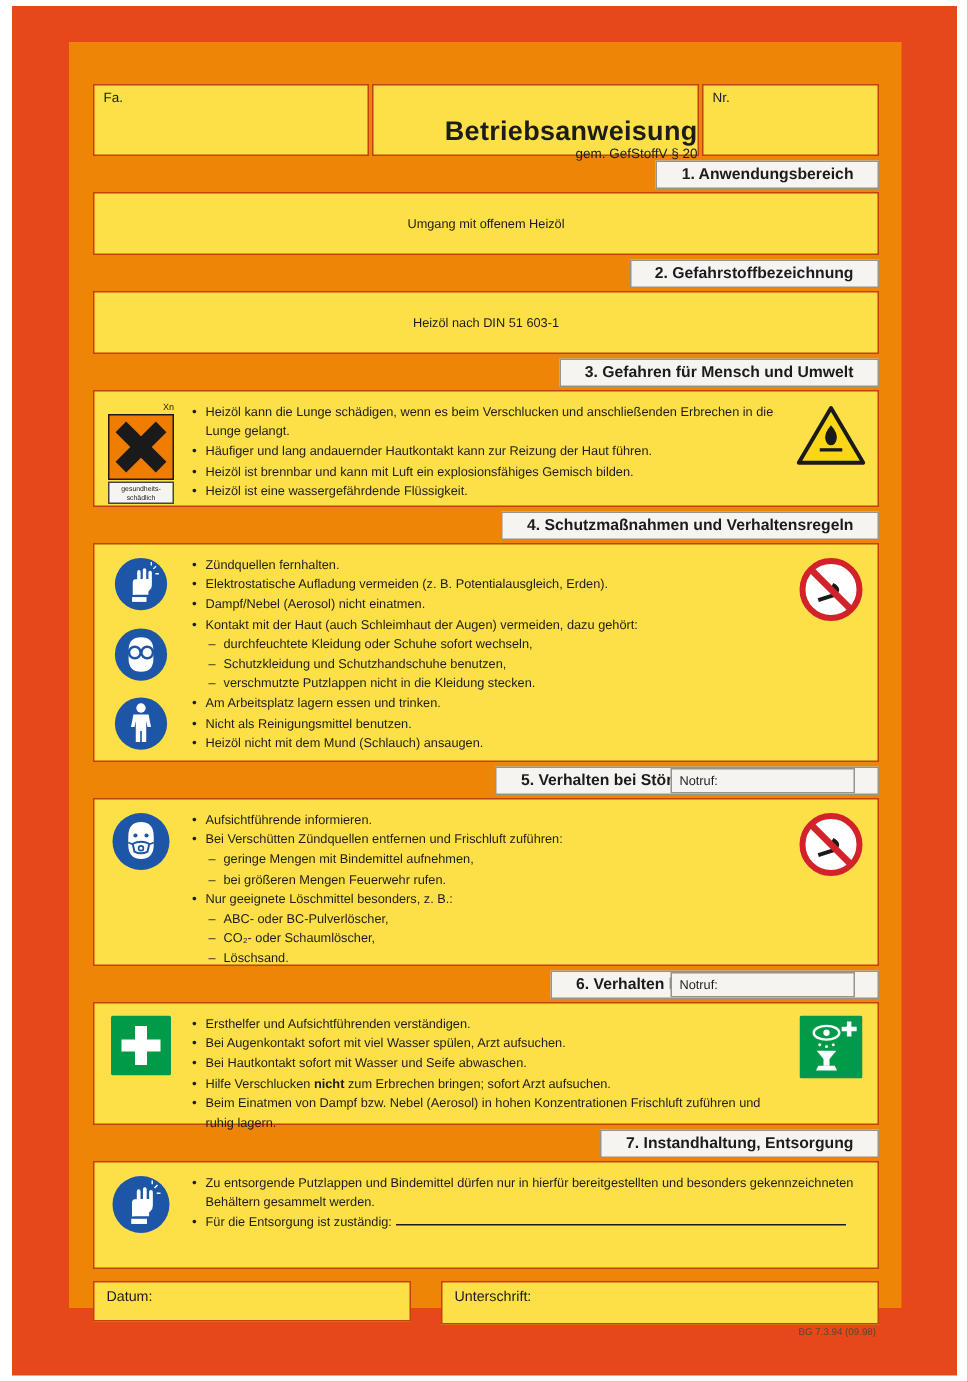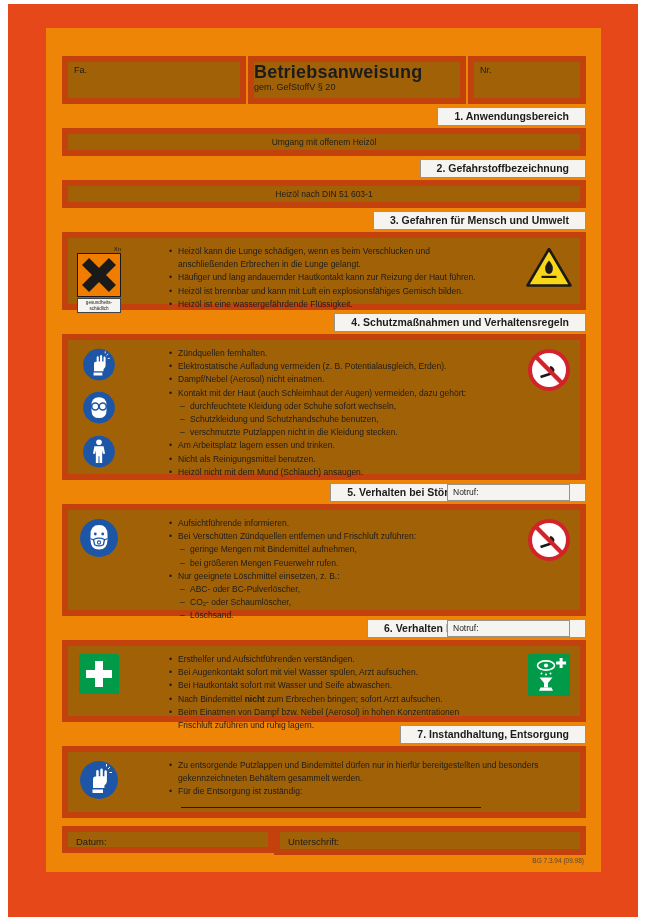--- a/index.html
+++ b/index.html
@@ -5,56 +5,56 @@
   html,body{margin:0;padding:0;}
   body{
     width:645px;height:921px;position:relative;background:#ffffff;
     font-family:"Liberation Sans",sans-serif;color:#1c1c1c;
     -webkit-font-smoothing:antialiased;
   }
   *{box-sizing:border-box;}
   .red-frame{position:absolute;left:8px;top:4px;width:630px;height:913px;background:#e7481a;}
   .orange-frame{position:absolute;left:38px;top:24px;right:37px;bottom:45px;background:#ee8506;}
   .doc{position:absolute;left:16px;right:15px;top:28px;bottom:12px;display:flex;flex-direction:column;}
-  .box{background:#a16207;border:6px solid #c2410c;}
+  .box{background:#fde047;border:1px solid #c2410c;}
 
   
   .hdr{display:flex;gap:2px;height:48px;flex:0 0 auto;}
   .hdr-fa{flex:0 0 184px;padding:3px 6px;font-size:9px;}
-  .hdr-title{flex:1;text-align:left;padding-top:0;}
+  .hdr-title{flex:1;text-align:right;padding-top:20px;}
   .hdr-title .t{font-weight:bold;font-size:18px;line-height:20px;letter-spacing:.2px;}
   .hdr-title .s{font-size:9px;line-height:11px;}
   .hdr-nr{flex:0 0 118px;padding:3px 6px;font-size:9px;}
 
   
   .sec-head{position:relative;height:19px;margin:3px 0 2px;flex:0 0 auto;display:flex;justify-content:flex-end;}
   .sec-head .lbl{background:#f5f4f0;border:1px solid #97928a;font-weight:bold;font-size:10.5px;line-height:16px;padding:0 16px;white-space:nowrap;}
   .notruf{position:absolute;right:16px;top:1px;width:123px;height:17px;background:#f5f4f0;border:1px solid #97928a;font-size:8.5px;padding:2px 5px;}
 
   
-  .sec-body{display:flex;padding:6px 6px;margin:0;gap:36px;}
+  .sec-body{display:flex;padding:6px 6px;margin:0;}
   .ic-l{flex:0 0 50px;display:flex;flex-direction:column;align-items:center;gap:10px;padding-top:2px;}
   .ic-r{flex:0 0 50px;display:flex;justify-content:center;align-items:flex-start;padding-top:2px;}
   .txt{flex:1;padding:1px 6px 0 8px;}
   ul{list-style:none;margin:0;padding:0;}
   li{position:relative;font-size:8.5px;line-height:13.2px;}
   li.b{padding-left:10px;}
   li.b::before{content:"•";position:absolute;left:1px;top:0;font-size:9px;}
   li.d{padding-left:22px;}
   li.d::before{content:"–";position:absolute;left:12px;top:0;}
-  .ctr{height:28px;display:flex;align-items:center;justify-content:center;font-size:8.5px;flex:0 0 auto;}
+  .ctr{height:42px;display:flex;align-items:center;justify-content:center;font-size:8.5px;flex:0 0 auto;}
   .fill-line{display:inline-block;width:300px;border-bottom:1px solid #1c1c1c;height:8px;margin-left:3px;}
 
   
   .xn-wrap{width:46px;display:flex;flex-direction:column;align-items:center;}
   .xn-code{align-self:flex-end;font-size:6px;line-height:7px;margin-right:1px;}
   .xn-cap{width:44px;border:1px solid #444;background:#f5f4f0;font-size:4.6px;line-height:5.6px;text-align:center;padding:1px 0;margin-top:1px;}
 
   
-  .ftr{display:flex;margin-top:auto;padding-top:8px;flex:0 0 auto;}
+  .ftr{display:flex;gap:20px;margin-top:auto;padding-top:8px;flex:0 0 auto;}
   .f-datum{flex:0 0 212px;height:27px;padding:4px 8px;font-size:9.5px;}
   .f-unter{flex:1;height:29px;padding:4px 8px;font-size:9.5px;}
   .form-code{text-align:right;font-size:6.5px;color:#5a4632;padding:2px 2px 0 0;height:11px;flex:0 0 auto;}
 </style>
 </head>
 <body>
 
 <div class="red-frame">
   <div class="orange-frame">
     <div class="doc">
@@ -189,21 +189,21 @@
             <circle cx="20" cy="24.5" r="1.6" fill="none" stroke="#1d56a7" stroke-width="1.1"></circle>
             <path d="M14.5 22 l-3-1.4 M25.5 22 l3-1.4" stroke="#1d56a7" stroke-width="1.1"></path>
           </svg>
         </div>
         <div class="txt">
           <ul>
             <li class="b">Aufsichtführende informieren.</li>
             <li class="b">Bei Verschütten Zündquellen entfernen und Frischluft zuführen:</li>
             <li class="d">geringe Mengen mit Bindemittel aufnehmen,</li>
             <li class="d">bei größeren Mengen Feuerwehr rufen.</li>
-            <li class="b">Nur geeignete Löschmittel einsetzen, z. B.:</li>
+            <li class="b">Nur geeignete Löschmittel besonders, z. B.:</li>
             <li class="d">ABC- oder BC-Pulverlöscher,</li>
             <li class="d">CO₂- oder Schaumlöscher,</li>
             <li class="d">Löschsand.</li>
           </ul>
         </div>
         <div class="ic-r">
           <svg width="44" height="44" viewBox="0 0 44 44">
             <circle cx="22" cy="22" r="19.5" fill="#fff"></circle>
             <g fill="#1a1a1a" transform="rotate(-18 22 26)">
               <rect x="13" y="25" width="12" height="2.6"></rect>
@@ -227,21 +227,21 @@
             <rect width="40" height="40" rx="1.5" fill="#009a49"></rect>
             <rect x="16" y="7" width="8" height="26" fill="#fff"></rect>
             <rect x="7" y="16" width="26" height="8" fill="#fff"></rect>
           </svg>
         </div>
         <div class="txt">
           <ul>
             <li class="b">Ersthelfer und Aufsichtführenden verständigen.</li>
             <li class="b">Bei Augenkontakt sofort mit viel Wasser spülen, Arzt aufsuchen.</li>
             <li class="b">Bei Hautkontakt sofort mit Wasser und Seife abwaschen.</li>
-            <li class="b"><span>Nach Bindemittel </span><b>nicht</b><span> zum Erbrechen bringen; sofort Arzt aufsuchen.</span></li>
+            <li class="b"><span>Hilfe Verschlucken </span><b>nicht</b><span> zum Erbrechen bringen; sofort Arzt aufsuchen.</span></li>
             <li class="b">Beim Einatmen von Dampf bzw. Nebel (Aerosol) in hohen Konzentrationen Frischluft zuführen und ruhig lagern.</li>
           </ul>
         </div>
         <div class="ic-r">
           <svg width="42" height="42" viewBox="0 0 42 42">
             <rect width="42" height="42" rx="1.5" fill="#009a49"></rect>
             <ellipse cx="18" cy="11.5" rx="8.5" ry="4.6" fill="none" stroke="#fff" stroke-width="1.6"></ellipse>
             <circle cx="18" cy="11.5" r="2.1" fill="#fff"></circle>
             <rect x="31.6" y="4" width="3" height="10" fill="#fff"></rect>
             <rect x="28.1" y="7.5" width="10" height="3" fill="#fff"></rect>

